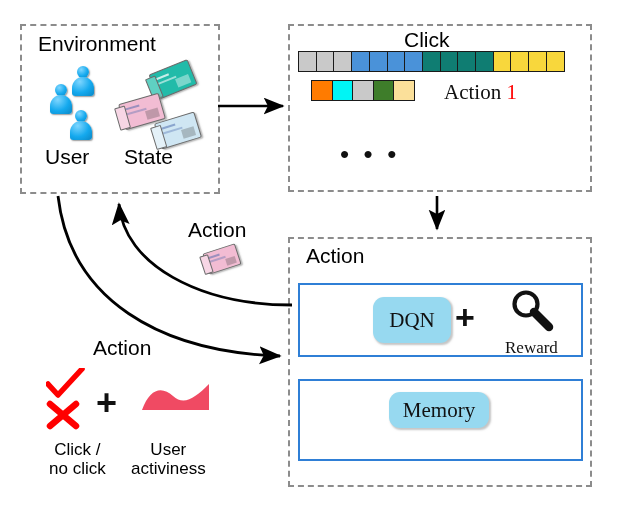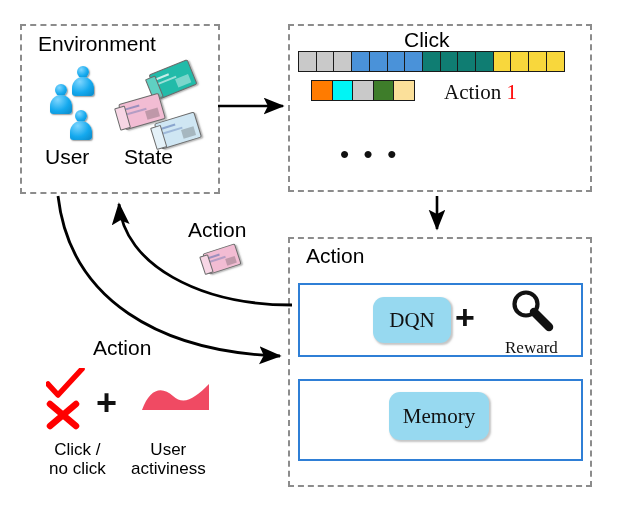--- a/index.html
+++ b/index.html
@@ -49,21 +49,21 @@
 
   
   #agent-box{left:288px;top:237px;width:304px;height:250px;}
   #agent-title{left:306px;top:244px;font-size:21px;}
   .bluebox{position:absolute;border:2px solid #2f7fd6;background:#fff;box-sizing:border-box;}
   #dqn-rect{left:298px;top:283px;width:285px;height:74px;}
   #mem-rect{left:298px;top:379px;width:285px;height:82px;}
   .pill{position:absolute;background:#97d9f0;border-radius:11px;display:flex;align-items:center;justify-content:center;
         font-size:21px;color:#111;font-family:"Liberation Serif",serif;box-shadow:1.5px 1.5px 2px rgba(150,150,150,.55);}
   #dqn-pill{left:329px;top:297px;width:78px;height:46px;margin-left:44px;}
-  #mem-pill{left:389px;top:392px;width:100px;height:48px;}
+  #mem-pill{left:389px;top:392px;width:100px;height:36px;}
   #plus-agent{position:absolute;left:455px;top:300px;font-size:34px;font-weight:bold;color:#111;
      font-family:"Liberation Sans",sans-serif;line-height:1;}
   #explore-label{position:absolute;left:505px;top:338px;font-size:17px;color:#111;}
   #magnifier{position:absolute;left:508px;top:287px;width:48px;height:48px;}
 
   
   #action-label{left:188px;top:218px;font-size:21px;}
   #action-news{left:205px;top:248px;}
   #reward-label{left:93px;top:336px;font-size:21px;}
 

